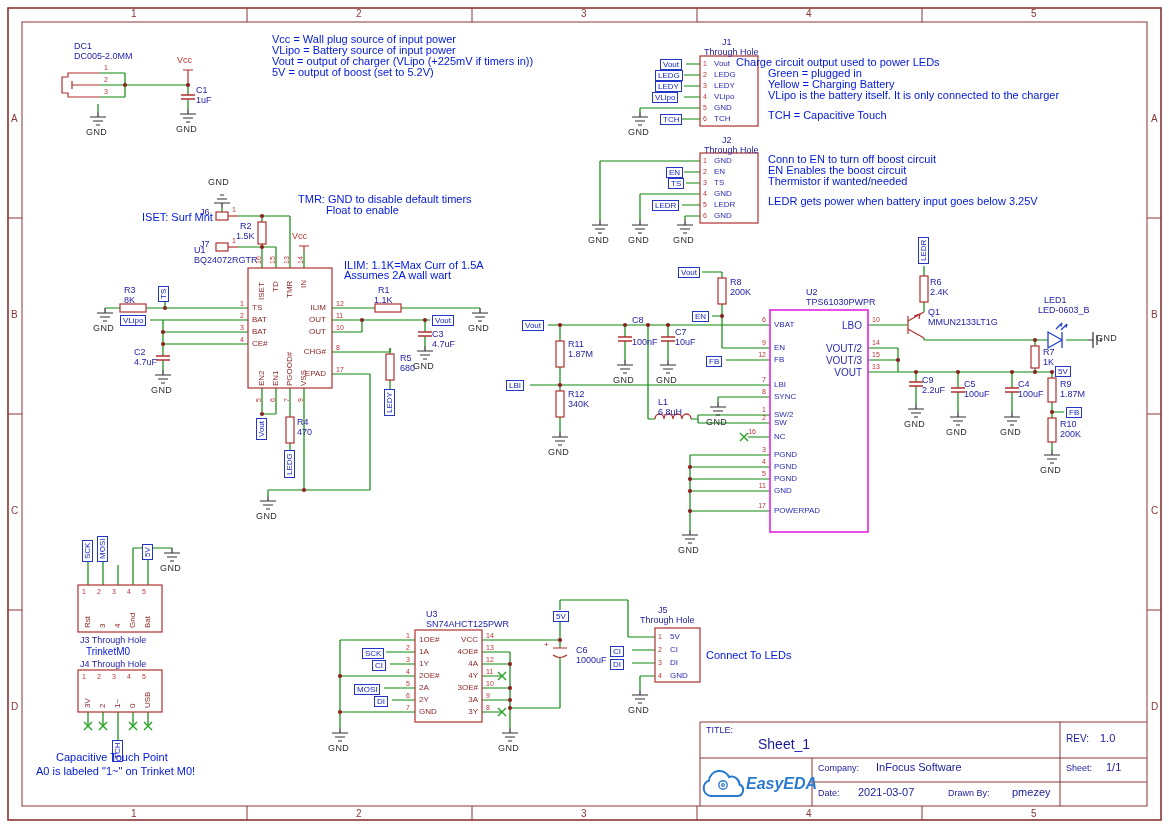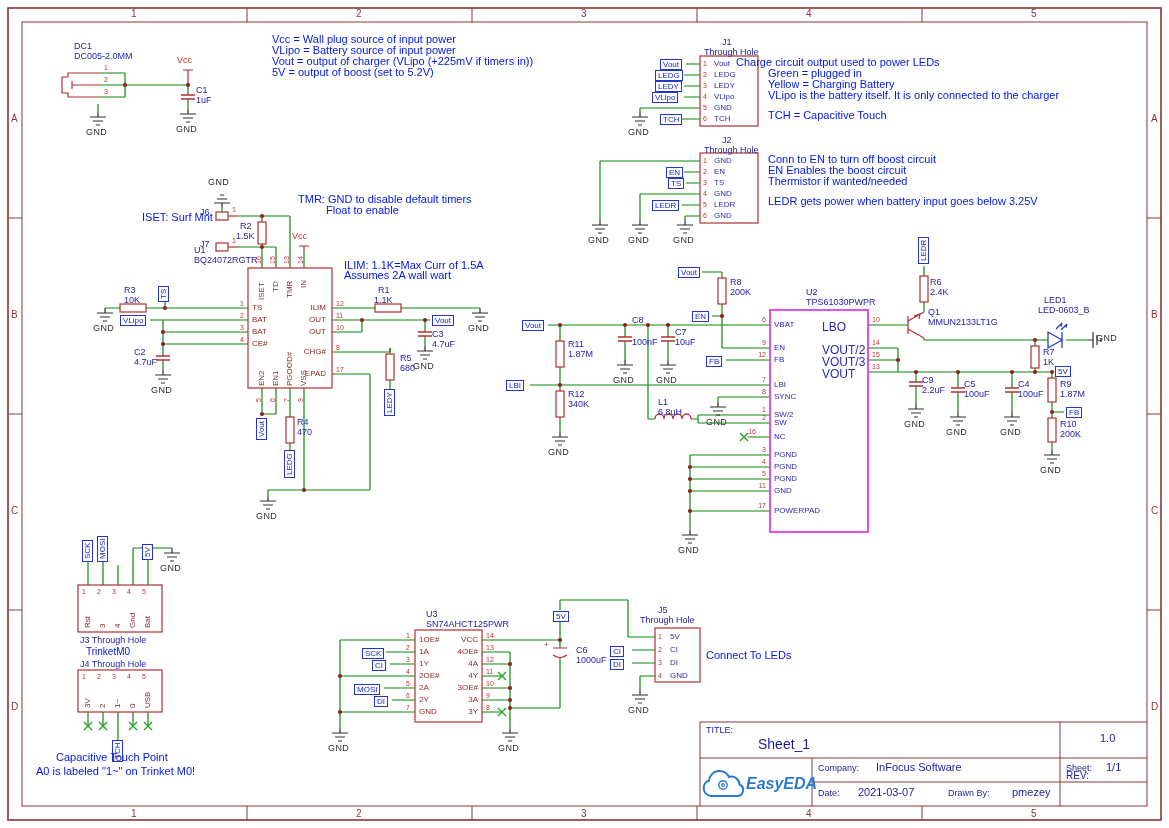--- a/index.html
+++ b/index.html
@@ -7,21 +7,21 @@
   #sheet{position:relative;width:1169px;height:828px;background:#ffffff;font-family:"Liberation Sans",sans-serif;overflow:hidden}
   .ab{position:absolute;white-space:nowrap;line-height:1}
   .lbl{color:#2323a8;font-size:9px}
   .ann{color:#0018dd;font-size:11px}
   .t10{font-size:10px}.t11{font-size:11px}.t9{font-size:9px}
   .pn{color:#c03232;font-size:7px}
   .pnr{color:#c03232;font-size:7px;width:14px;text-align:right}
   .pm{color:#8b1f1f;font-size:8px}
   .pmr{color:#8b1f1f;font-size:8px;width:30px;text-align:right}
   .pb{color:#2a2ab2;font-size:8px}
-  .pbr{color:#2a2ab2;font-size:12px;width:40px;text-align:left}
+  .pbr{color:#2a2ab2;font-size:10px;width:40px;text-align:right}
   .gt{color:#2e2e2e;font-size:9px;letter-spacing:.4px}
   .fl{color:#0f1fc8;font-size:8px;border:1px solid #2436c8;padding:0 2px;line-height:9px;background:#fff}
   .vcc{color:#c43030;font-size:9px}
   .rot{transform:rotate(-90deg);transform-origin:0 0}
   .fr{color:#8b3434;font-size:10px}
   .tb{color:#1b1b9c}
   .big{font-size:14px}
   .logo{color:#2a7ad0;font-size:16px;font-weight:bold;font-style:italic}
 </style>
 </head>
@@ -333,21 +333,21 @@
 <span class="ab pmr" style="left:296px;top:370px">EPAD</span>
 <span class="ab pn rot" style="left:255px;top:402px">5</span>
 <span class="ab pn rot" style="left:269px;top:402px">6</span>
 <span class="ab pn rot" style="left:283px;top:402px">7</span>
 <span class="ab pn rot" style="left:297px;top:402px">9</span>
 <span class="ab pm rot" style="left:258px;top:386px">EN2</span>
 <span class="ab pm rot" style="left:272px;top:386px">EN1</span>
 <span class="ab pm rot" style="left:286px;top:386px">PGOOD#</span>
 <span class="ab pm rot" style="left:300px;top:386px">VSS</span>
 <span class="ab lbl" style="left:124px;top:286px">R3</span>
-<span class="ab lbl" style="left:124px;top:296px">10K</span>
+<span class="ab lbl" style="left:124px;top:296px">8K</span>
 <span class="ab fl rot" style="left:158px;top:302px">TS</span>
 <span class="ab fl" style="left:120px;top:315px">VLipo</span>
 <span class="ab lbl" style="left:134px;top:348px">C2</span>
 <span class="ab lbl" style="left:134px;top:358px">4.7uF</span>
 <span class="ab gt" style="left:93px;top:324px">GND</span>
 <span class="ab gt" style="left:151px;top:386px">GND</span>
 <span class="ab lbl" style="left:378px;top:286px">R1</span>
 <span class="ab lbl" style="left:374px;top:296px">1.1K</span>
 <span class="ab gt" style="left:468px;top:324px">GND</span>
 <span class="ab fl" style="left:432px;top:315px">Vout</span>
@@ -529,21 +529,21 @@
 <span class="ab pb" style="left:670px;top:646px">CI</span>
 <span class="ab pb" style="left:670px;top:659px">DI</span>
 <span class="ab pb" style="left:670px;top:672px">GND</span>
 <span class="ab fl" style="left:610px;top:646px">CI</span>
 <span class="ab fl" style="left:610px;top:659px">DI</span>
 <span class="ab gt" style="left:628px;top:706px">GND</span>
 <span class="ab ann" style="left:706px;top:650px">Connect To LEDs</span>
 
 <span class="ab tb t9" style="left:706px;top:726px">TITLE:</span>
 <span class="ab tb big" style="left:758px;top:737px">Sheet_1</span>
-<span class="ab tb t10" style="left:1066px;top:771px">REV:</span>
+<span class="ab tb t10" style="left:1066px;top:734px">REV:</span>
 <span class="ab tb t11" style="left:1100px;top:733px">1.0</span>
 <span class="ab logo" style="left:746px;top:776px">EasyEDA</span>
 <span class="ab tb t9" style="left:818px;top:764px">Company:</span>
 <span class="ab tb t11" style="left:876px;top:762px">InFocus Software</span>
 <span class="ab tb t9" style="left:1066px;top:764px">Sheet:</span>
 <span class="ab tb t11" style="left:1106px;top:762px">1/1</span>
 <span class="ab tb t9" style="left:818px;top:789px">Date:</span>
 <span class="ab tb t11" style="left:858px;top:787px">2021-03-07</span>
 <span class="ab tb t9" style="left:948px;top:789px">Drawn By:</span>
 <span class="ab tb t11" style="left:1012px;top:787px">pmezey</span>

